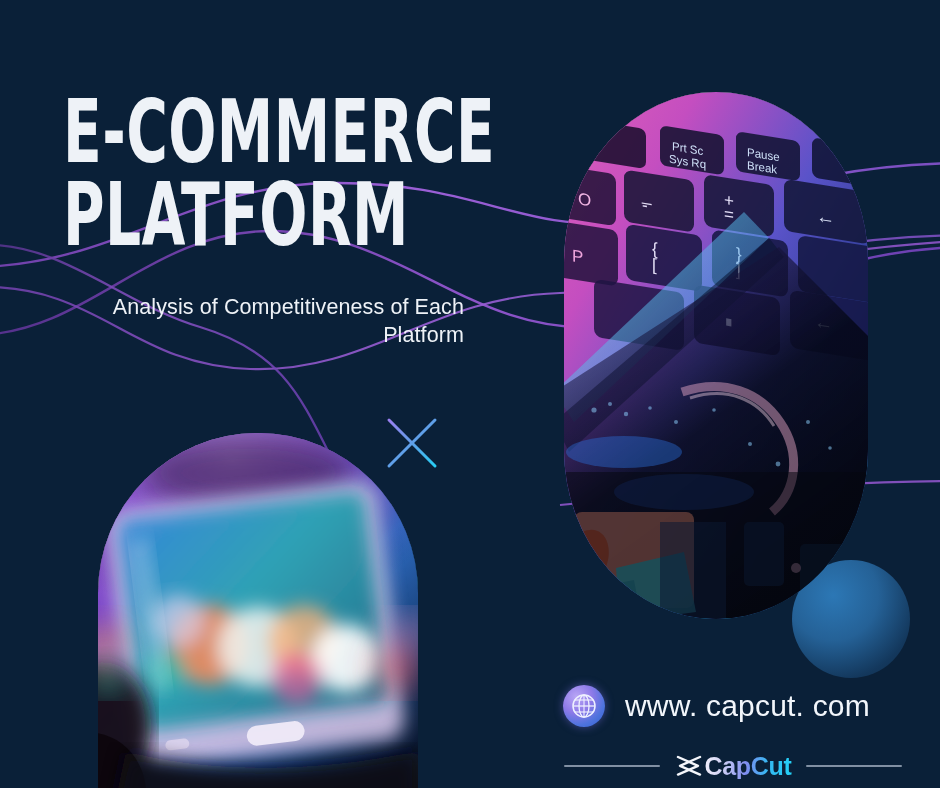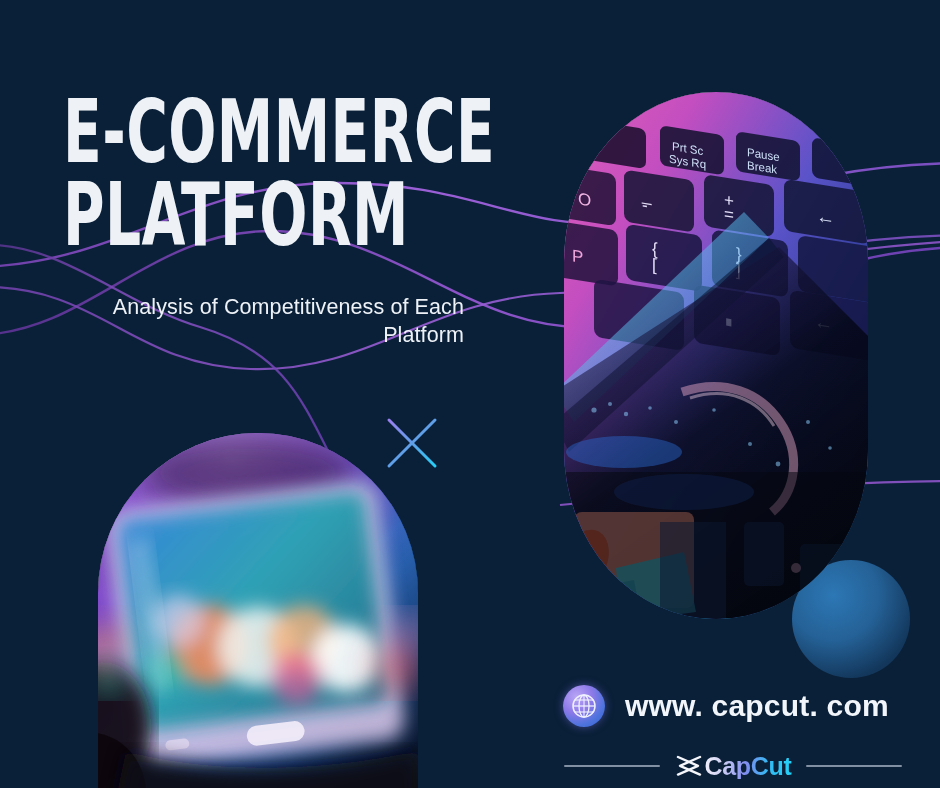--- a/index.html
+++ b/index.html
@@ -104,21 +104,21 @@
     position:absolute;left:563px;top:650px;
     display:flex;align-items:center;gap:20px;z-index:7;
   }
   .globe{
     width:42px;height:42px;border-radius:50%;
     background:radial-gradient(circle at 32% 28%, #b9a6f5 0%, #8e7ae8 38%, #4f73dd 68%, #2f5fd0 100%);
     display:flex;align-items:center;justify-content:center;
     box-shadow:0 0 8px rgba(120,110,230,.5);
   }
   .site-url{
-    color:#f2f6fb;font-size:30px;font-weight:700;letter-spacing:0.2px;white-space:nowrap;
+    color:#f2f6fb;font-size:30px;font-weight:400;letter-spacing:0.2px;white-space:nowrap;
   }
 
   .brand-row{
     position:absolute;left:563px;top:713px;width:340px;height:36px;
     display:flex;align-items:center;justify-content:center;gap:14px;z-index:7;
   }
   .rule{height:2px;background:#97a4b6;border-radius:1px;flex:0 0 96px;opacity:.85;}
   .brandmark{display:flex;align-items:center;}
   .brand-text{
     font-size:25px;font-weight:bold;letter-spacing:-0.3px;line-height:1;

